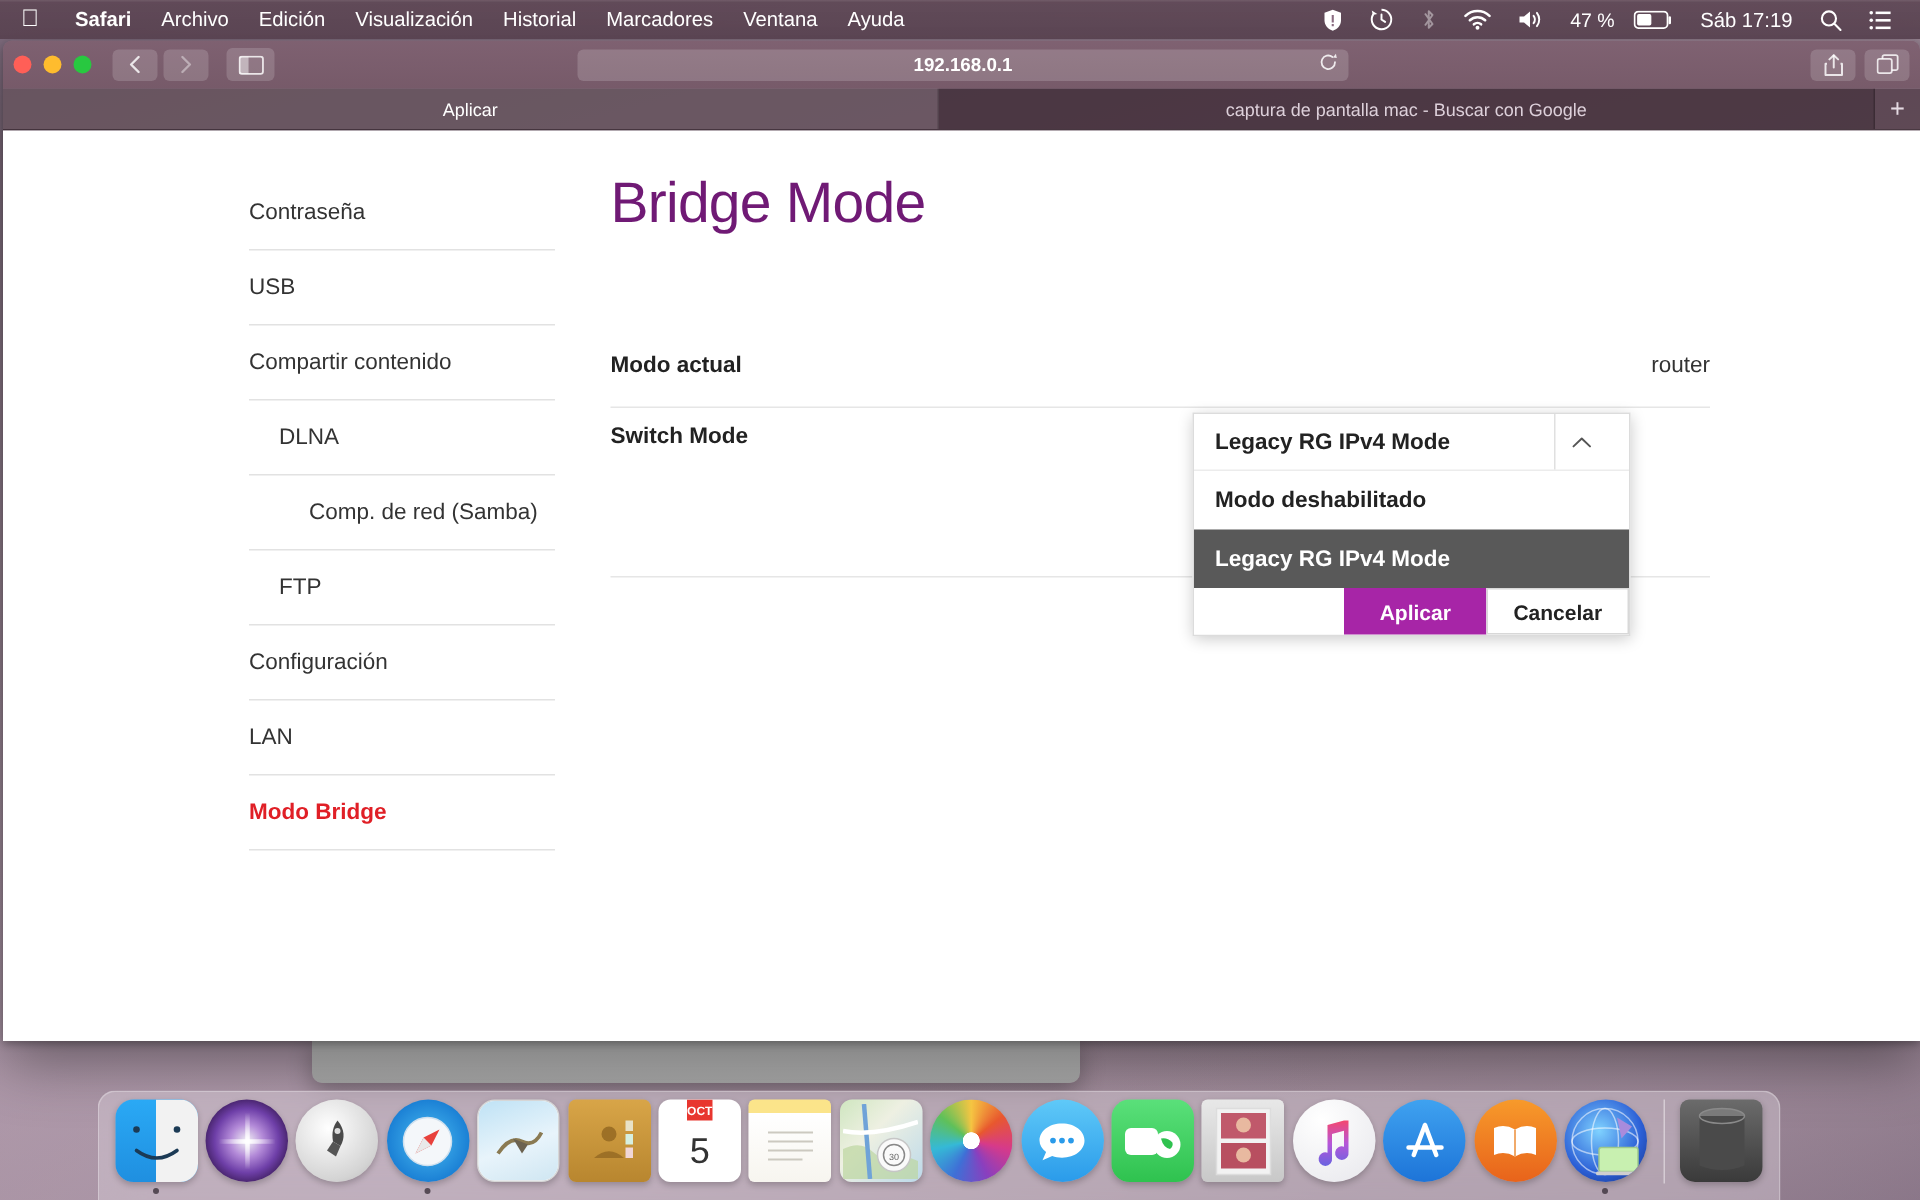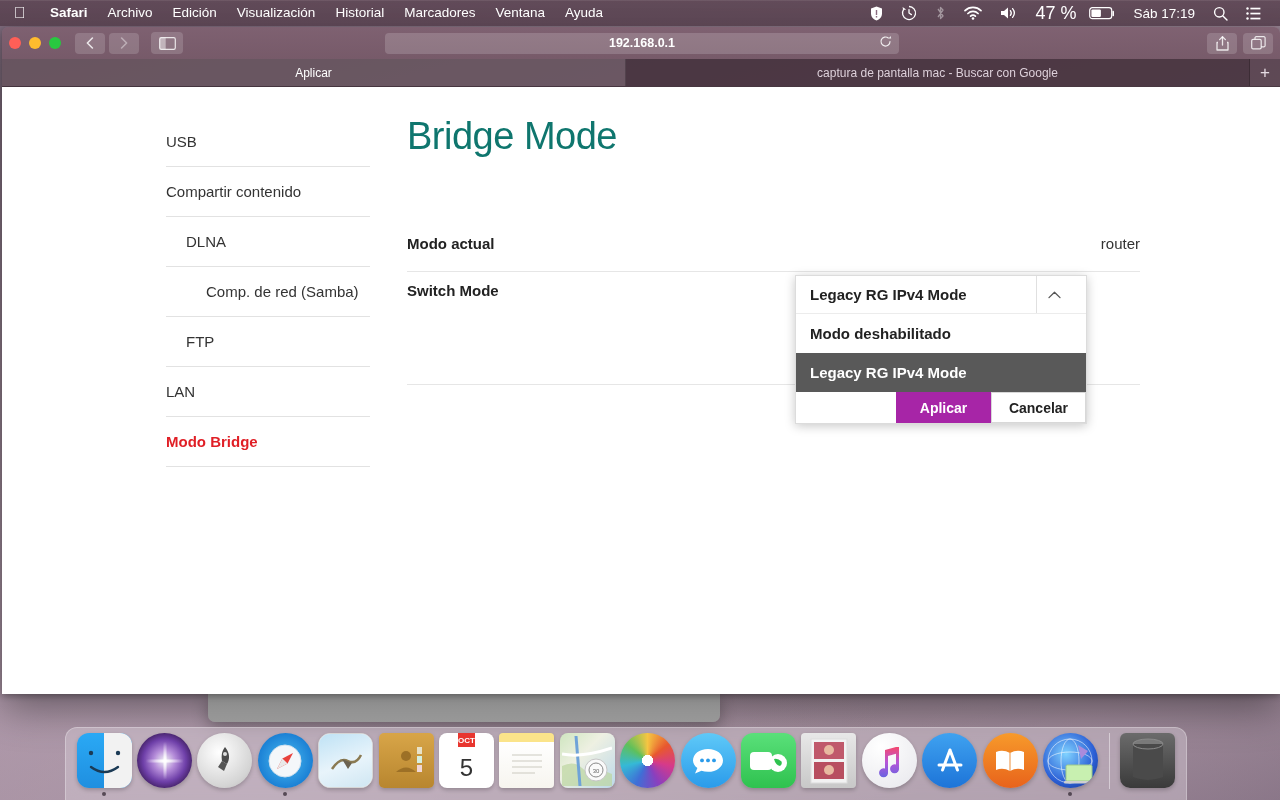--- a/index.html
+++ b/index.html
@@ -43,21 +43,21 @@
     margin-left: auto; display: flex; align-items: center; gap: 0px;
     padding-right: 10px;
   }
   .status-icon {
     display: flex; align-items: center; justify-content: center;
     height: 26px; padding: 0 9px; color: #fff;
   }
   .status-icon svg { display: block; }
   .status-text { font-size: 13.5px; padding: 0 9px; white-space: nowrap; }
   .status-icon.dim { opacity: 0.42; }
-  .battery-pct { font-size: 18px; padding-right: 4px; }
+  .battery-pct { font-size: 13px; padding-right: 4px; }
 
   
   #safari-window {
     position: absolute;
     left: 2px; top: 27px; width: 1278px; height: 667px;
     border-radius: 6px 6px 0 0;
     overflow: hidden;
     box-shadow: 0 14px 40px rgba(0,0,0,0.42), 0 2px 6px rgba(0,0,0,0.3);
     z-index: 40;
   }
@@ -128,21 +128,21 @@
     border-bottom: 1px solid #e2e2e2;
     height: 50px; display: flex; align-items: center;
     font-size: 15px; color: #333;
   }
   .side-item.lvl1 { padding-left: 20px; }
   .side-item.lvl2 { padding-left: 40px; }
   .side-item.active { color: #e01f26; font-weight: bold; }
 
   #content { flex: 1; padding: 28px 140px 0 35px; position: relative; }
   #page-title {
-    color: #0f766e; font-size: 38px; font-weight: normal;
+    color: #701a75; font-size: 38px; font-weight: normal;
     letter-spacing: -0.5px; margin-bottom: 58px;
   }
   .row {
     height: 56px; display: flex; align-items: center;
     border-bottom: 1px solid #e6e6e6;
     justify-content: space-between;
   }
   .row .label { font-size: 15px; font-weight: bold; color: #222; }
   .row .value { font-size: 15px; color: #333; }
   .row.tall { height: 113px; align-items: flex-start; padding-top: 10px; }
@@ -394,33 +394,39 @@
   <div id="tabbar">
     <div class="tab active">Aplicar</div>
     <div class="tab inactive">captura de pantalla mac - Buscar con Google</div>
     <div id="newtab">+</div>
   </div>
 
   <div id="page">
 
     <div id="sidebar">
       <div class="side-item">
+        <span>Contraseña</span>
+      </div>
+      <div class="side-item">
         <span>USB</span>
       </div>
       <div class="side-item">
         <span>Compartir contenido</span>
       </div>
       <div class="side-item lvl1">
         <span>DLNA</span>
       </div>
       <div class="side-item lvl2">
         <span>Comp. de red (Samba)</span>
       </div>
       <div class="side-item lvl1">
         <span>FTP</span>
+      </div>
+      <div class="side-item">
+        <span>Configuración</span>
       </div>
       <div class="side-item">
         <span>LAN</span>
       </div>
       <div class="side-item active">
         <span>Modo Bridge</span>
       </div>
     </div>
 
     <div id="content">

